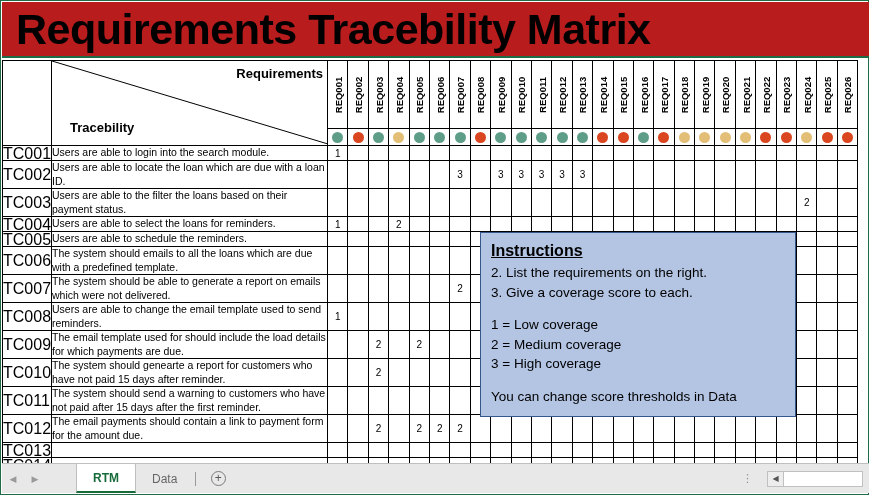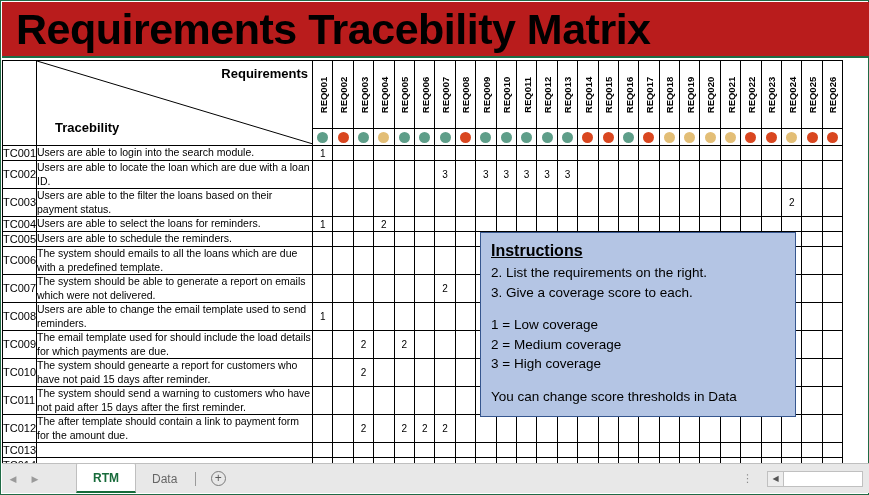--- a/index.html
+++ b/index.html
@@ -102,21 +102,21 @@
   td.dotcell { height: 17px; text-align: center; }
   .dot {
     display: inline-block;
     width: 11px; height: 11px;
     border-radius: 50%;
     vertical-align: middle;
   }
 
   
   td.tcid {
-    font-size: 11px;
+    font-size: 16px;
     color: #000;
     padding-left: 2px;
     white-space: nowrap;
     overflow: hidden;
     vertical-align: bottom;
     line-height: 13px;
   }
   td.tcdesc {
     font-size: 10.5px;
     color: #000;
@@ -717,21 +717,21 @@
             <td class="score"></td>
             <td class="score"></td>
             <td class="score"></td>
             <td class="score"></td>
             <td class="score"></td>
             <td class="score"></td>
             <td class="score"></td>
           </tr>
           <tr class="r2">
             <td class="tcid">TC012</td>
-            <td class="tcdesc">The after template should contain a link to payment form for the amount due.</td>
+            <td class="tcdesc">The email payments should contain a link to payment form for the amount due.</td>
             <td class="score"></td>
             <td class="score"></td>
             <td class="score">2</td>
             <td class="score"></td>
             <td class="score">2</td>
             <td class="score">2</td>
             <td class="score">2</td>
             <td class="score"></td>
             <td class="score"></td>
             <td class="score"></td>

